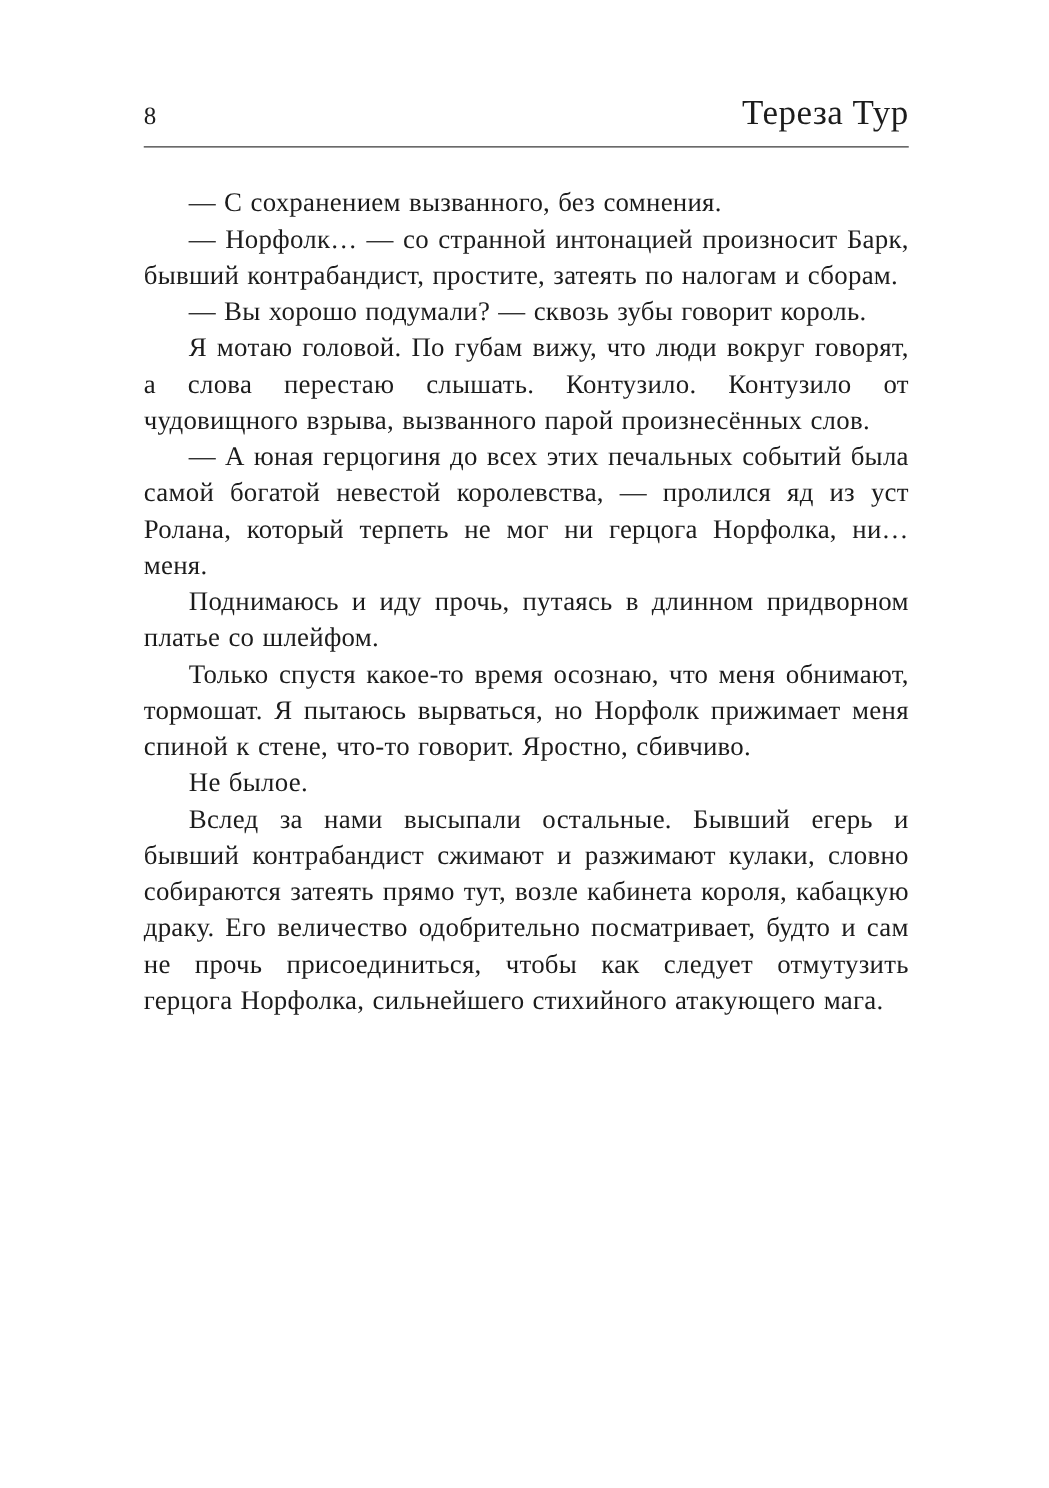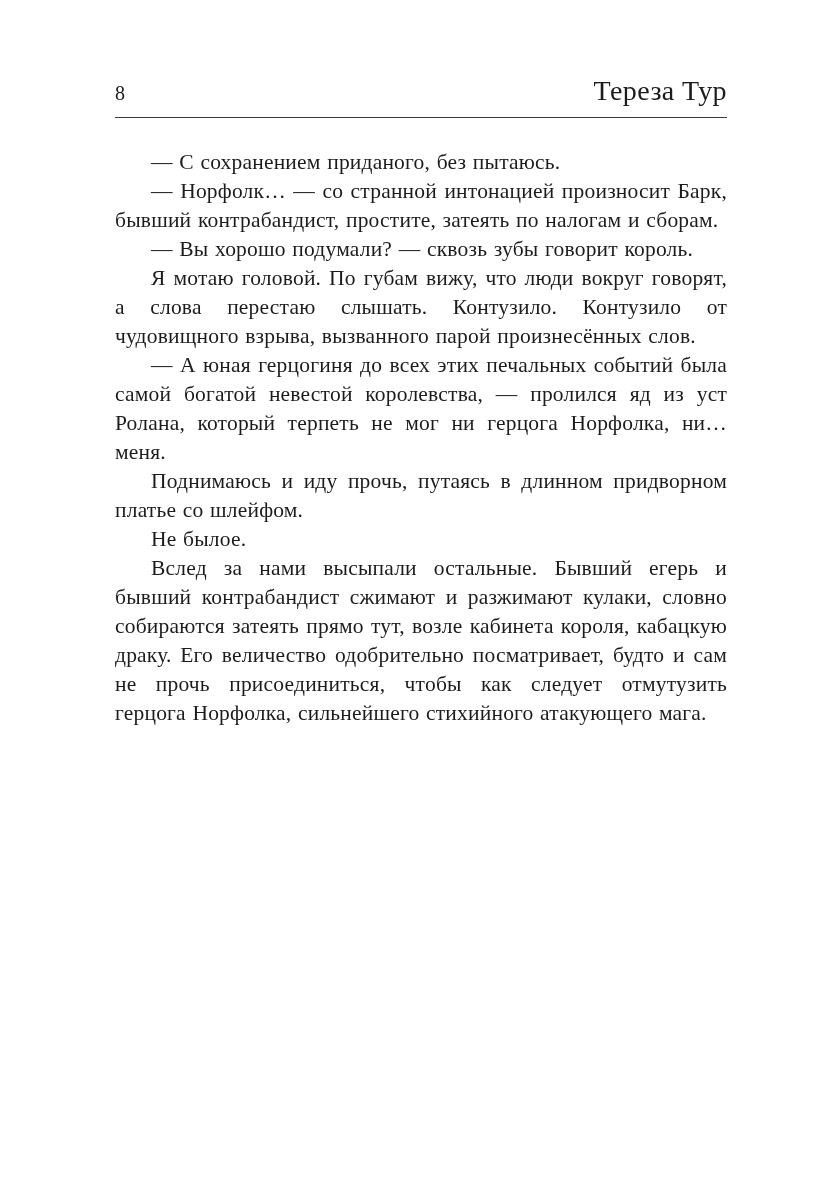--- a/index.html
+++ b/index.html
@@ -57,23 +57,24 @@
 <body>
 
 <div class="page">
 
   <div class="running-header">
     <span class="page-number">8</span>
     <span class="header-author">Тереза Тур</span>
   </div>
 
   <div class="text-block">
-    <p>— С сохранением приданого, без пытаюсь.</p>
+    <p>— С сохранением вызванного, без сомнения.</p>
     <p>— Норфолк… — со странной интонацией произносит Барк, бывший контрабандист, простите, затеять по налогам и сборам.</p>
     <p>— Вы хорошо подумали? — сквозь зубы говорит король.</p>
     <p>Я мотаю головой. По губам вижу, что люди вокруг говорят, а слова перестаю слышать. Контузило. Контузило от чудовищного взрыва, вызванного парой произнесённых слов.</p>
     <p>— А юная герцогиня до всех этих печальных событий была самой богатой невестой королевства, — пролился яд из уст Ролана, который терпеть не мог ни герцога Норфолка, ни… меня.</p>
     <p>Поднимаюсь и иду прочь, путаясь в длинном придворном платье со шлейфом.</p>
+    <p>Только спустя какое-то время осознаю, что меня обнимают, тормошат. Я пытаюсь вырваться, но Норфолк прижимает меня спиной к стене, что-то говорит. Яростно, сбивчиво.</p>
     <p>Не былое.</p>
     <p>Вслед за нами высыпали остальные. Бывший егерь и бывший контрабандист сжимают и разжимают кулаки, словно собираются затеять прямо тут, возле кабинета короля, кабацкую драку. Его величество одобрительно посматривает, будто и сам не прочь присоединиться, чтобы как следует отмутузить герцога Норфолка, сильнейшего стихийного атакующего мага.</p>
   </div>
 
 </div>
 
 </body></html>

